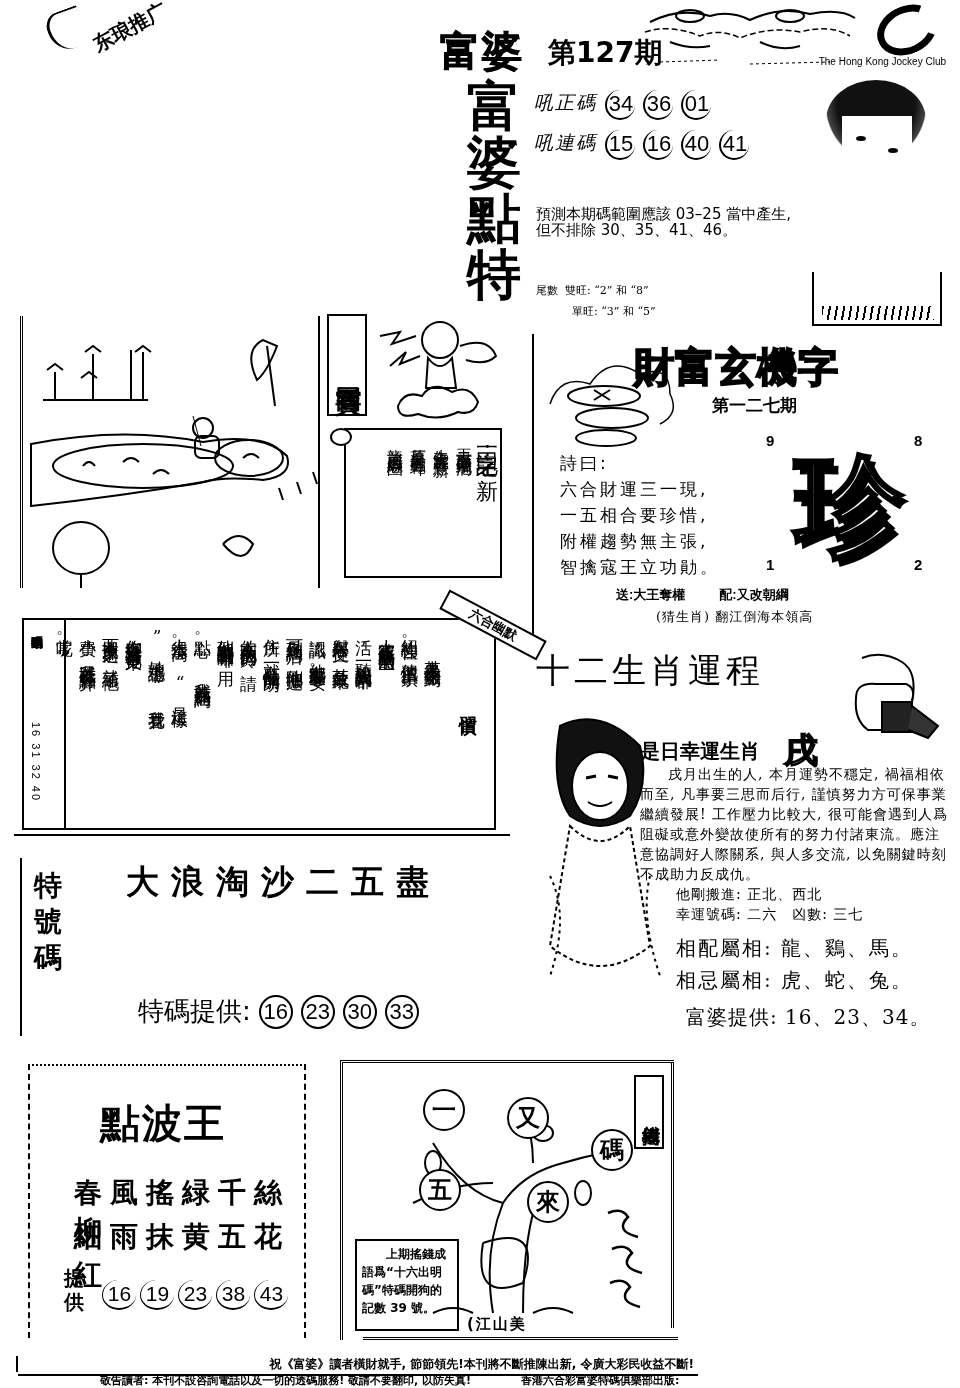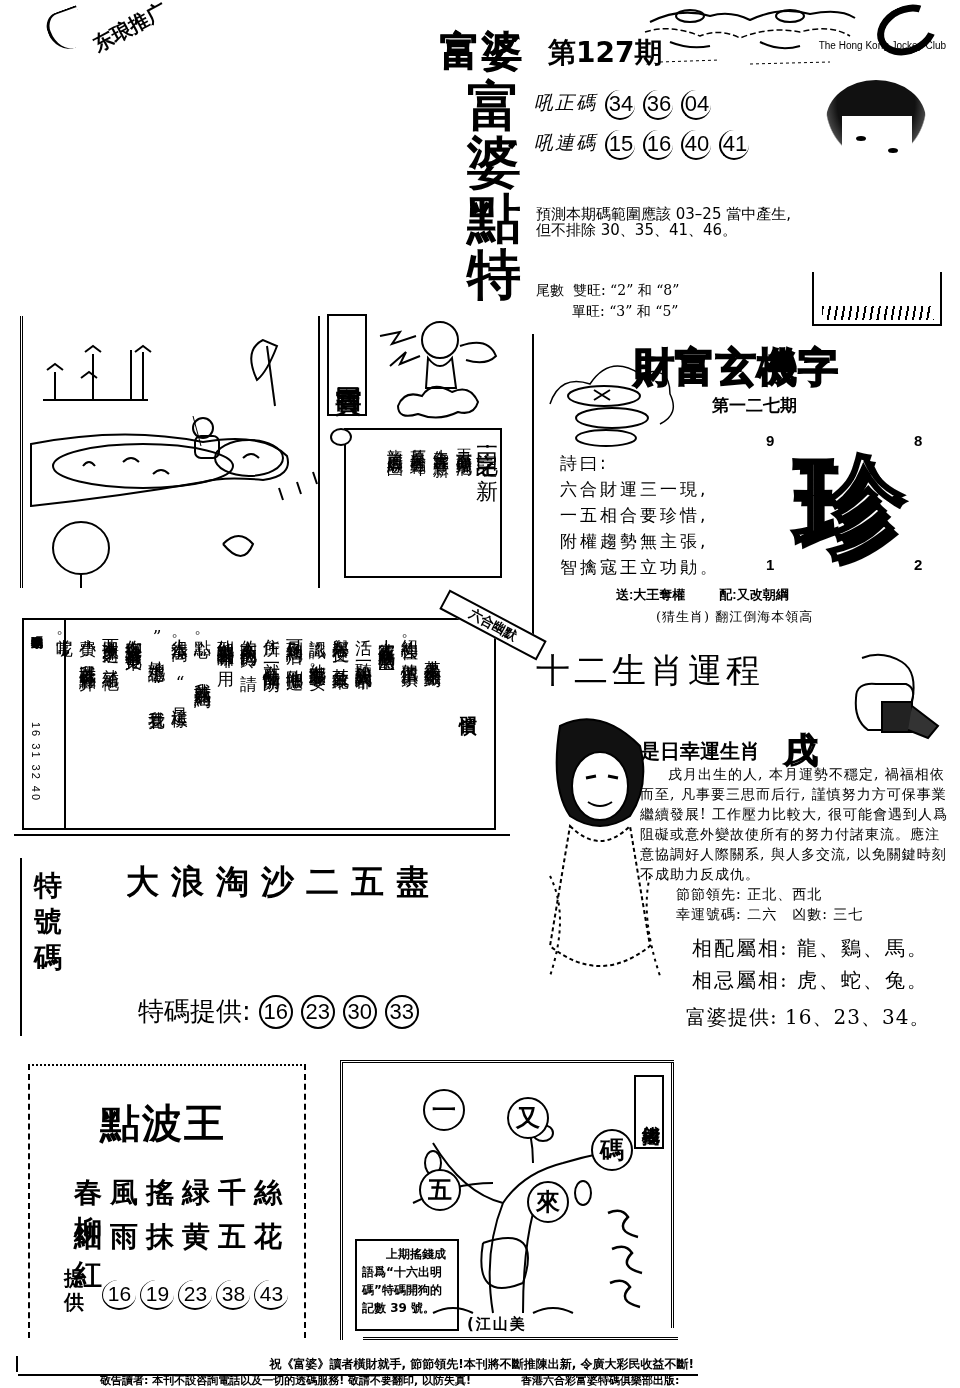--- a/index.html
+++ b/index.html
@@ -11,33 +11,33 @@
   
   .corner-stamp { left: 20px; top: 4px; width: 160px; height: 50px; }
   .corner-stamp .tag { position:absolute; left: 70px; top: 10px; transform: rotate(-28deg); font-size: 20px; font-weight: bold; }
   .corner-stamp .swirl { position:absolute; left: 28px; top: 6px; width: 36px; height: 40px; border-left: 3px solid #000; border-top: 2px solid #000; border-radius: 40% 0 0 60%; transform: rotate(-20deg); }
 
   
   .header-banner { left: 440px; top: 0; width: 520px; height: 72px; }
   .hdr-title { position:absolute; left: 0; top: 24px; font-size: 40px; font-weight: 900; letter-spacing: 2px; font-family: "DejaVu Sans", sans-serif; -webkit-text-stroke: 1px #000; }
   .hdr-issue { position:absolute; left: 108px; top: 34px; font-size: 28px; font-weight: bold; font-family: "DejaVu Sans", sans-serif; }
   .hdr-horses { position:absolute; left: 200px; top: 2px; width: 220px; height: 68px; }
-  .hdr-club { position:absolute; right: 14px; top: 40px; font-size: 10px; font-family: "Liberation Sans", sans-serif; }
+  .hdr-club { position:absolute; right: 14px; top: 56px; font-size: 10px; font-family: "Liberation Sans", sans-serif; }
   .hdr-logo { position:absolute; right: 22px; top: 6px; width: 62px; height: 48px; border: 7px solid #000; border-right-color: transparent; border-radius: 50%; transform: rotate(-25deg); }
 
   
   .vtitle { left: 462px; top: 78px; width: 64px; font-size: 54px; line-height: 56px; font-weight: 900; text-align: center; font-family: "DejaVu Serif", serif; }
   .vtitle span { display:block; }
 
   
   .code-row { left: 534px; font-size: 19px; display: flex; align-items: flex-start; gap: 2px; }
   .code-row .lbl { font-family: "DejaVu Serif", serif; font-style: italic; margin-right: 6px; letter-spacing: 2px; }
   .ball { display:inline-flex; align-items:center; justify-content:center; width: 30px; height: 30px; border-left: 2px solid #000; border-bottom: 2px solid #000; border-radius: 50%; font-family: "Liberation Sans", sans-serif; font-size: 22px; margin-right: 6px; }
   .predict { left: 536px; top: 206px; width: 260px; font-size: 15px; line-height: 16px; font-family: "DejaVu Sans", sans-serif; }
-  .tails { left: 536px; top: 280px; font-size: 14px; line-height: 21px; font-family: "DejaVu Serif", serif; }
+  .tails { left: 536px; top: 280px; font-size: 11px; line-height: 21px; font-family: "DejaVu Serif", serif; }
   .tails .row2 { padding-left: 36px; }
 
   
   .photo-top { left: 812px; top: 72px; width: 130px; height: 254px; }
   .photo-top .hair { position:absolute; left: 14px; top: 8px; width: 100px; height: 80px; background: radial-gradient(ellipse at 50% 30%, #111 0 55%, #444 70%, transparent 72%); border-radius: 50% 50% 30% 30%; }
   .photo-top .face { position:absolute; left: 30px; top: 44px; width: 70px; height: 60px; border-radius: 0 0 40% 40%; background: #fff; }
   .photo-top .eye { position:absolute; width: 10px; height: 5px; background:#000; border-radius: 50%; }
   .photo-top .frame { position:absolute; left: 0; top: 200px; width: 130px; height: 54px; border-left: 2px solid #000; border-right: 2px solid #000; border-bottom: 2px solid #000; }
   .photo-top .grass { position:absolute; left: 8px; bottom: 4px; width: 112px; height: 14px; background: repeating-linear-gradient(100deg, #000 0 2px, transparent 2px 7px); }
 
@@ -79,21 +79,21 @@
   .story .divider { position:absolute; left: 40px; top: 0; bottom: 0; border-left: 2px solid #000; }
   .story-tag { left: 438px; top: 614px; width: 110px; height: 22px; border: 2px solid #000; transform: rotate(28deg); font-size: 13px; text-align:center; font-weight: bold; background:#fff; line-height: 18px; font-family: "DejaVu Sans", sans-serif; }
 
   
   .zodiac-title { left: 536px; top: 648px; font-size: 34px; font-family: "DejaVu Sans", sans-serif; letter-spacing: 4px; }
   .fist { left: 842px; top: 648px; width: 100px; height: 92px; }
   .lucky-zodiac { left: 640px; top: 728px; font-size: 20px; font-weight: bold; font-family: "DejaVu Sans", sans-serif; }
   .lucky-zodiac .char { font-size: 34px; margin-left: 24px; color:#fff; -webkit-text-stroke: 1.5px #000; font-family: "DejaVu Serif", serif; vertical-align: -4px; }
   .zodiac-text { left: 640px; top: 764px; width: 310px; font-size: 14px; line-height: 20px; font-family: "DejaVu Serif", serif; text-indent: 2em; letter-spacing: 1px; }
   .zodiac-lines { left: 676px; top: 884px; font-size: 14px; line-height: 20px; font-family: "DejaVu Serif", serif; letter-spacing: 1px; }
-  .zodiac-match { left: 692px; top: 932px; font-size: 20px; line-height: 32px; font-family: "DejaVu Serif", serif; letter-spacing: 2px; }
+  .zodiac-match { left: 676px; top: 932px; font-size: 20px; line-height: 32px; font-family: "DejaVu Serif", serif; letter-spacing: 2px; }
   .zodiac-provide { left: 686px; top: 1004px; font-size: 20px; font-family: "DejaVu Serif", serif; letter-spacing: 1px; }
 
   .photo-mid { left: 520px; top: 716px; width: 160px; height: 300px; }
 
   
   .slogan { left: 20px; top: 858px; width: 480px; height: 178px; border-left: 2px solid #000; }
   .slogan .side { position:absolute; left: 6px; top: 10px; font-size: 28px; line-height: 36px; font-weight: 900; width: 40px; text-align:center; font-family: "DejaVu Sans", sans-serif; }
   .slogan .line { position:absolute; left: 104px; font-size: 33px; font-weight: 900; letter-spacing: 12px; font-family: "DejaVu Serif", serif; }
   .slogan .special { position:absolute; left: 116px; top: 136px; font-size: 26px; font-family: "DejaVu Sans", sans-serif; display:flex; align-items:center; }
   .ball-full { display:inline-flex; align-items:center; justify-content:center; width: 34px; height: 34px; border: 2px solid #000; border-radius: 50%; font-family: "Liberation Sans", sans-serif; font-size: 22px; margin-left: 8px; }
@@ -152,21 +152,21 @@
   <span>富</span>
   <span>婆</span>
   <span>點</span>
   <span>特</span>
 </div>
 
 <div class="abs code-row" style="top:90px;">
   <span class="lbl">吼正碼</span>
   <span class="ball">34</span>
   <span class="ball">36</span>
-  <span class="ball">04</span>
+  <span class="ball">01</span>
 </div>
 <div class="abs code-row" style="top:130px;">
   <span class="lbl">吼連碼</span>
   <span class="ball">15</span>
   <span class="ball">16</span>
   <span class="ball">40</span>
   <span class="ball">41</span>
 </div>
 
 <div class="abs predict">預測本期碼範圍應該 03–25 當中產生, 但不排除 30、35、41、46。</div>
@@ -308,21 +308,21 @@
     <path d="M14 50 q0 -16 20 -14 l30 0 q10 4 6 16 l-4 30 l-40 0 q-14 -10 -12 -32 Z" fill="#fff"></path>
     <path d="M40 54 l30 0 l0 30 l-30 0 Z" fill="#222"></path>
     <path d="M70 58 l26 20 l-10 12 l-20 -8" fill="#333"></path>
   </g>
 </svg>
 <div class="abs lucky-zodiac">
   <span>是日幸運生肖</span><span class="char">戌</span>
 </div>
 <div class="abs zodiac-text">戌月出生的人, 本月運勢不穩定, 禍福相依而至, 凡事要三思而后行, 謹慎努力方可保事業繼續發展! 工作壓力比較大, 很可能會遇到人爲阻礙或意外變故使所有的努力付諸東流。應注意協調好人際關系, 與人多交流, 以免關鍵時刻不成助力反成仇。</div>
 <div class="abs zodiac-lines">
-  <div>節節領先: 正北、西北</div>
+  <div>他剛搬進: 正北、西北</div>
   <div>幸運號碼: 二六　凶數: 三七</div>
 </div>
 <div class="abs zodiac-match">
   <div>相配屬相: 龍、鷄、馬。</div>
   <div>相忌屬相: 虎、蛇、兔。</div>
 </div>
 <div class="abs zodiac-provide">富婆提供: 16、23、34。</div>
 
 <svg class="abs photo-mid" viewBox="0 0 160 300">
   <g stroke="#000" fill="none" stroke-width="2">

